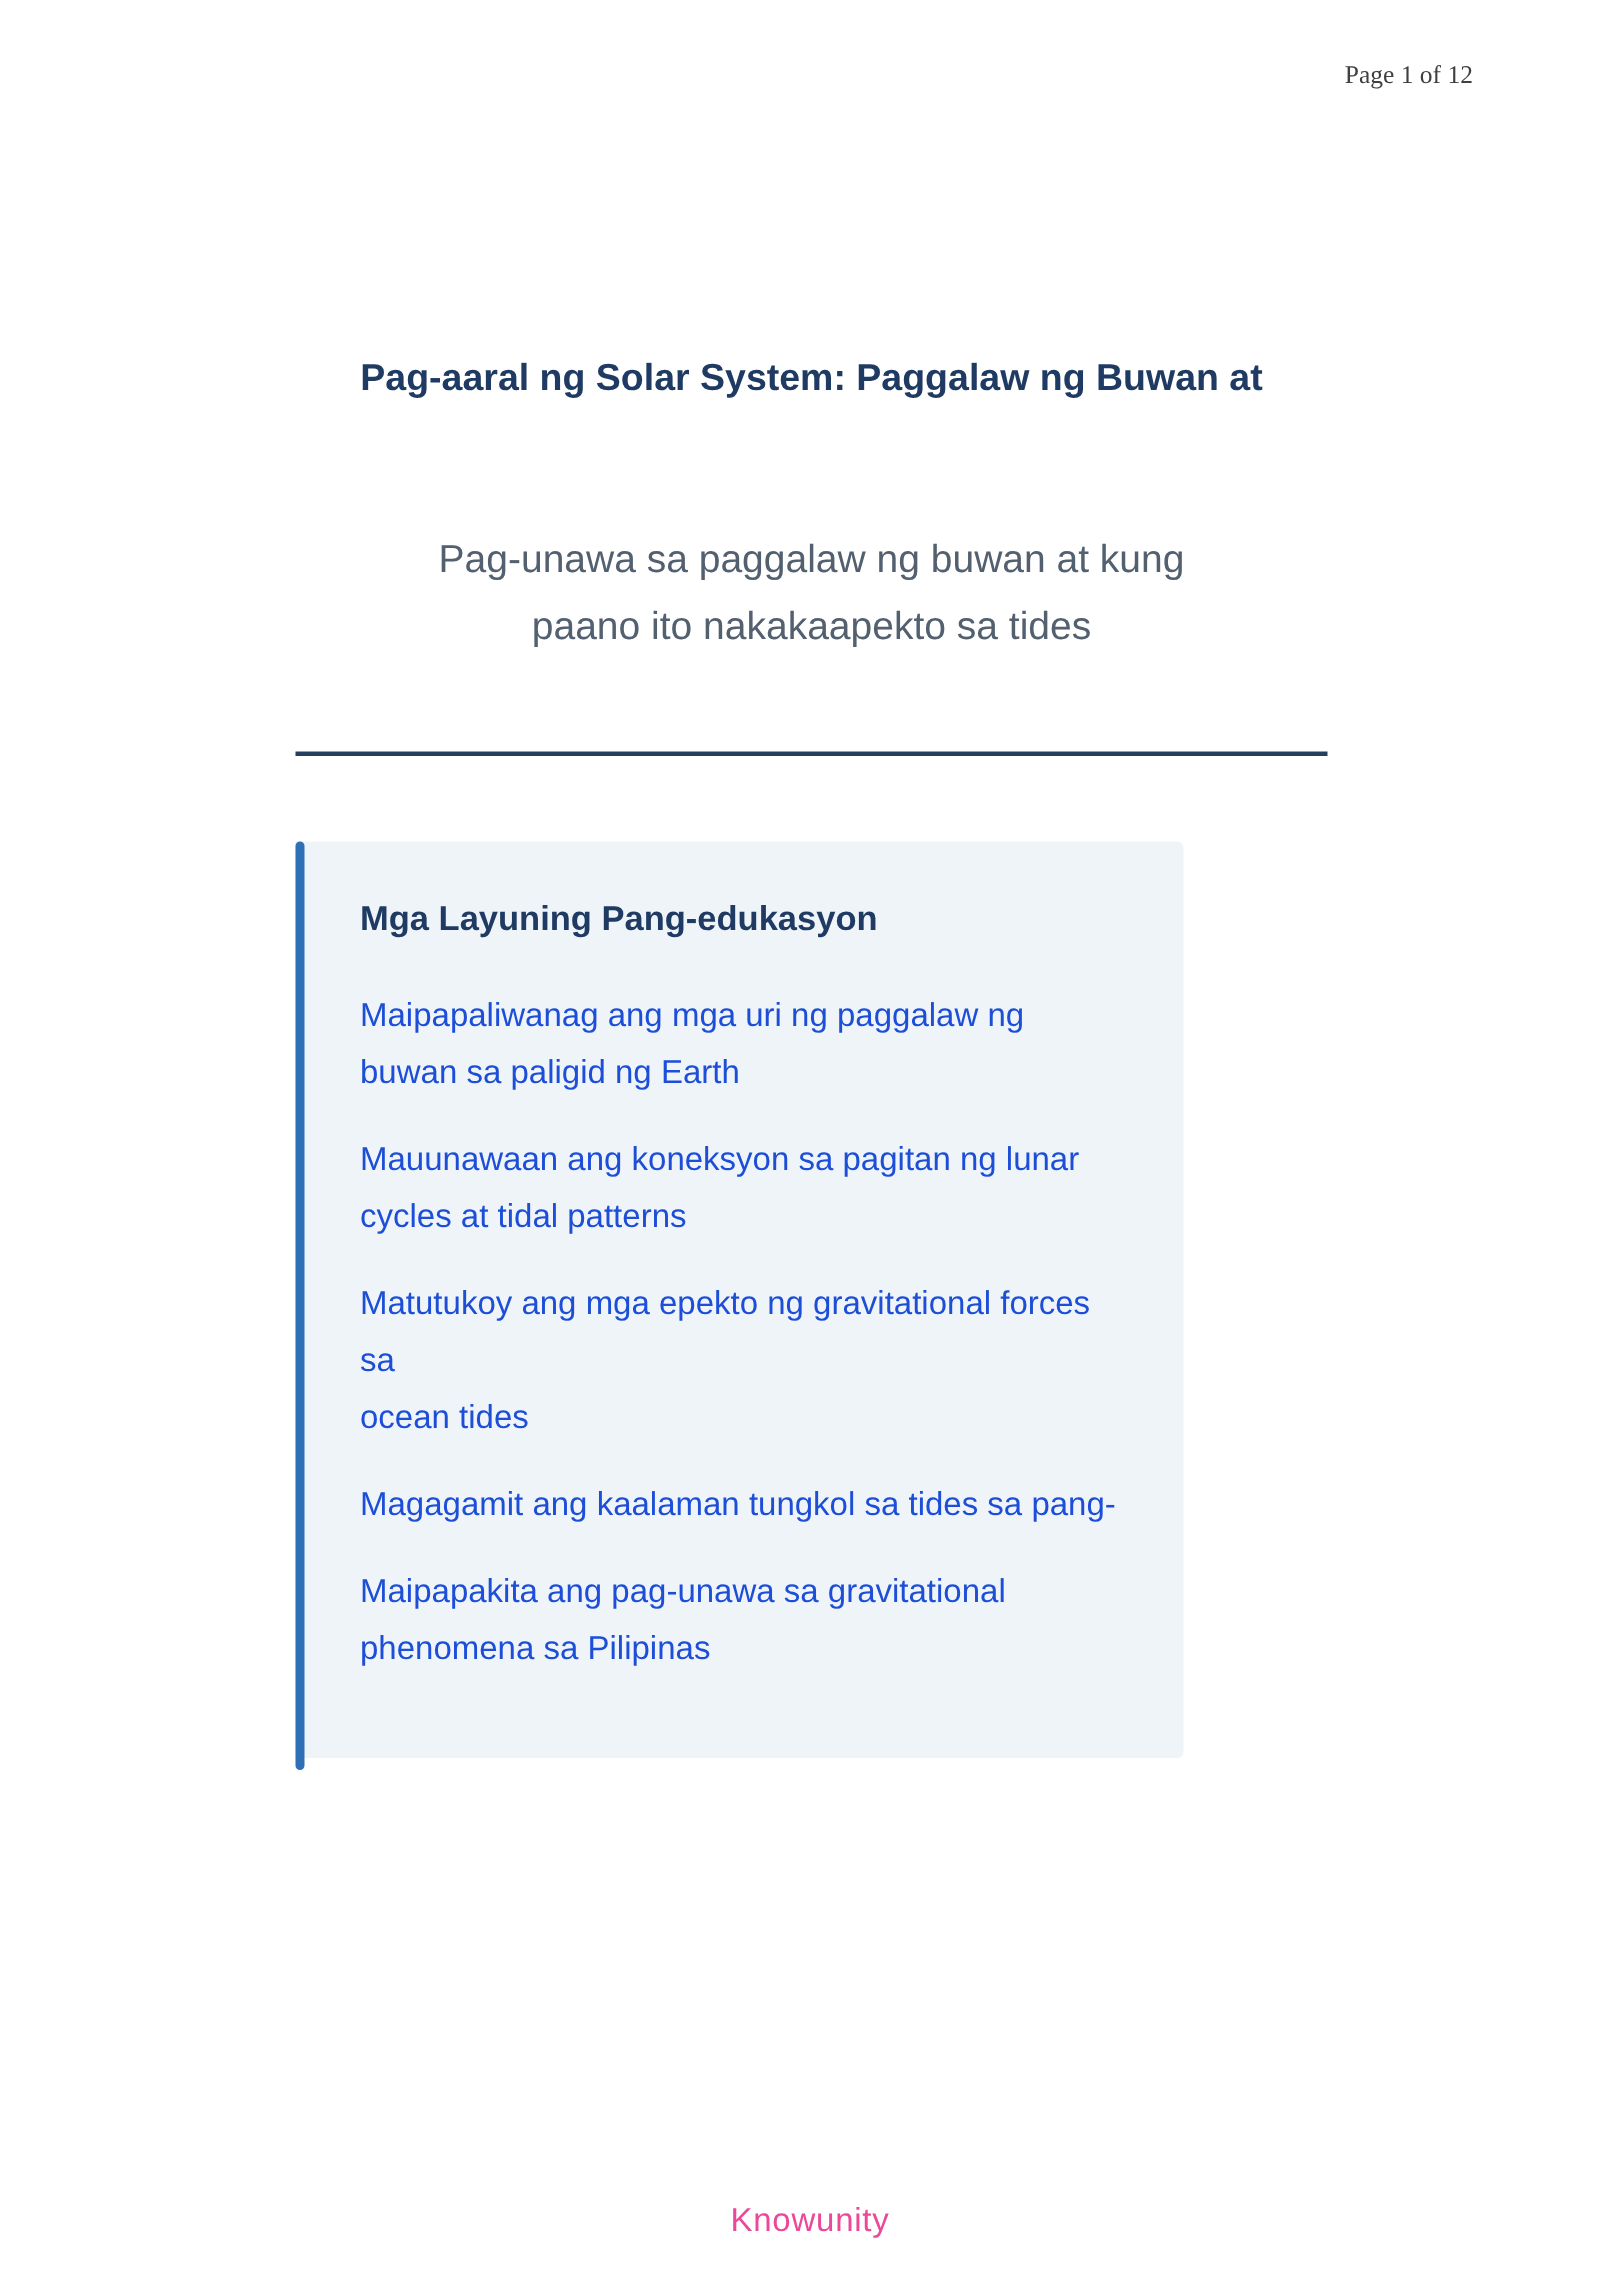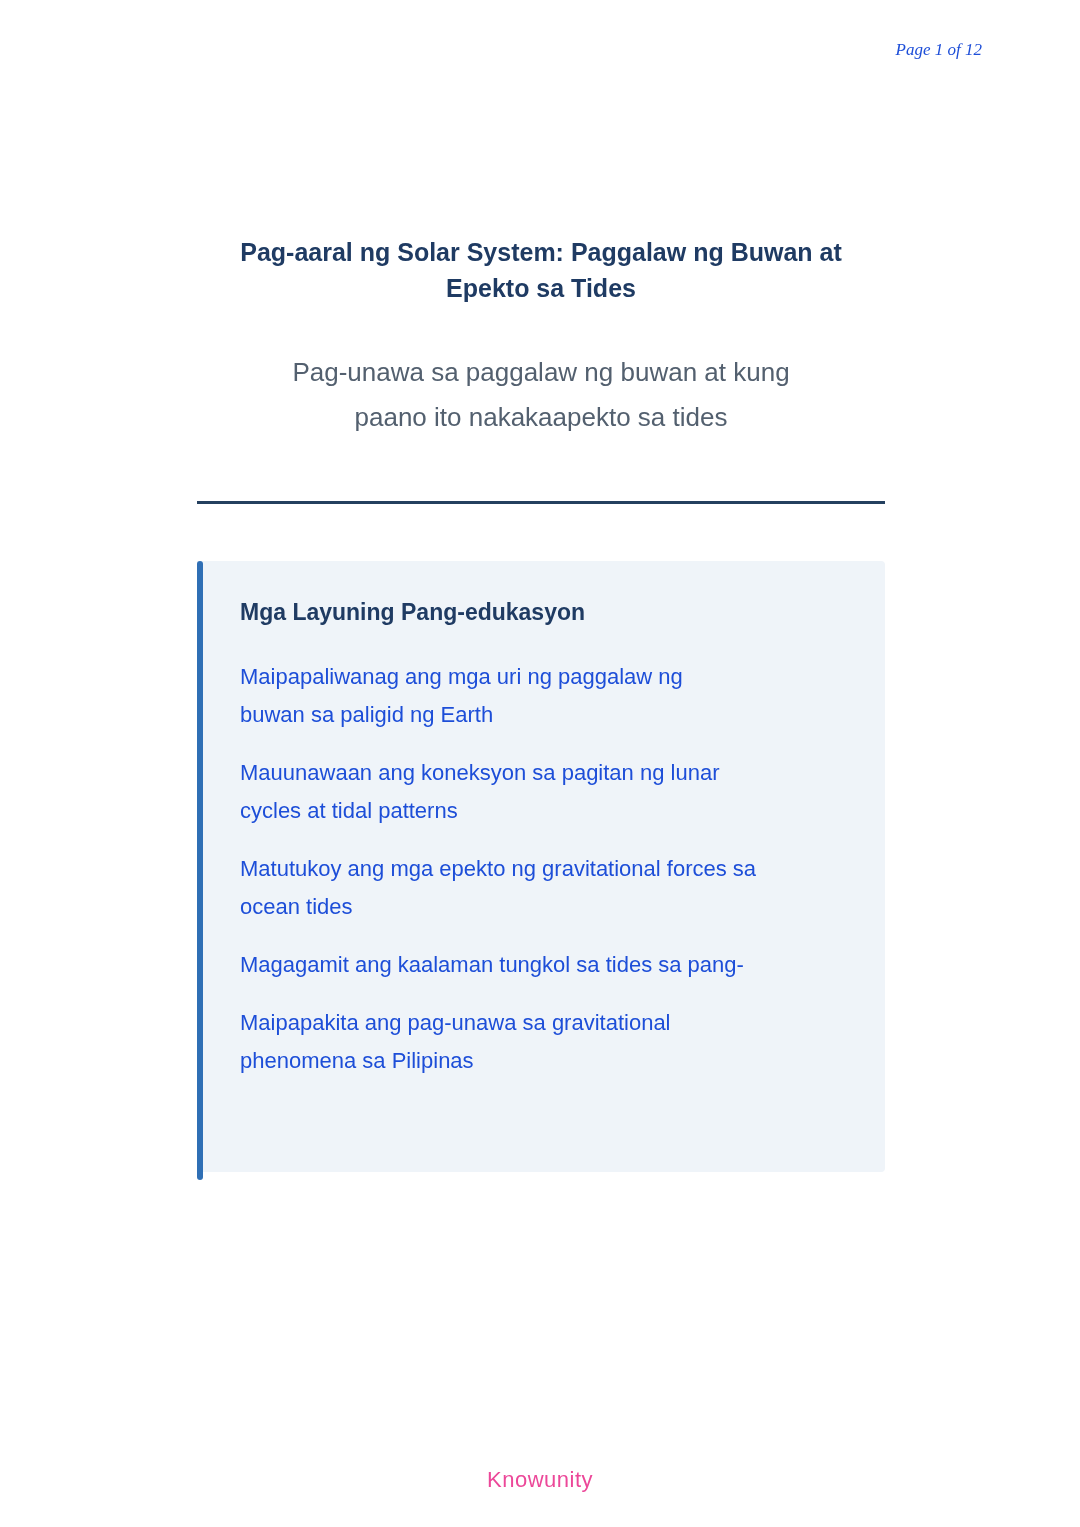--- a/index.html
+++ b/index.html
@@ -12,22 +12,21 @@
     background: #ffffff;
     font-family: "Liberation Sans", sans-serif;
     overflow: hidden;
   }
   .page-number {
     position: absolute;
     top: 40px;
     right: 98px;
     font-family: "Liberation Serif", serif;
     font-size: 17px;
-    color: #1d4ed8;
-    font-style: italic;
+    color: #404040;
   }
   .doc-title {
     position: absolute;
     top: 234px;
     left: 197px;
     width: 688px;
     text-align: center;
     color: #1f3b63;
     font-size: 25px;
     font-weight: bold;
@@ -49,21 +48,21 @@
     top: 501px;
     left: 197px;
     width: 688px;
     height: 3px;
     background: #24405f;
   }
   .objectives-box {
     position: absolute;
     top: 561px;
     left: 197px;
-    width: 688px;
+    width: 592px;
     min-height: 611px;
     background: #eff4f9;
     border-radius: 0 4px 4px 0;
     padding: 38px 40px 40px 43px;
   }
   .accent-bar {
     position: absolute;
     left: 0;
     top: 0;
     bottom: -8px;
@@ -97,21 +96,20 @@
 </style>
 </head>
 <body>
 
 <div class="page">
 
   <div class="page-number">Page 1 of 12</div>
 
   <h1 class="doc-title">
     <span style="display:block">Pag-aaral ng Solar System: Paggalaw ng Buwan at</span>
-    <span style="display:block">Epekto sa Tides</span>
   </h1>
 
   <div class="doc-subtitle">
     <span style="display:block">Pag-unawa sa paggalaw ng buwan at kung</span>
     <span style="display:block">paano ito nakakaapekto sa tides</span>
   </div>
 
   <div class="divider"></div>
 
   <section class="objectives-box">

